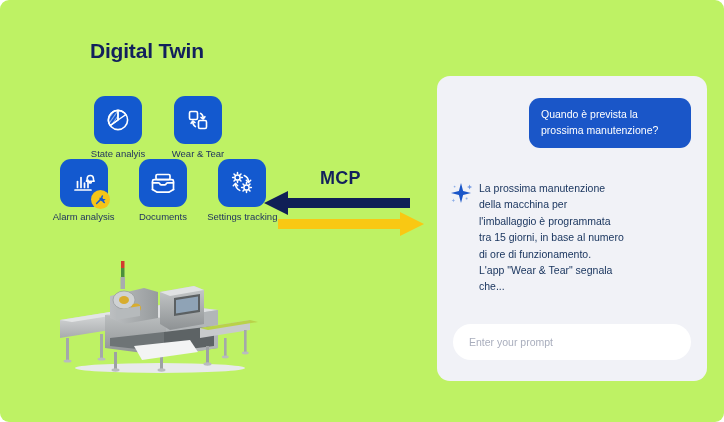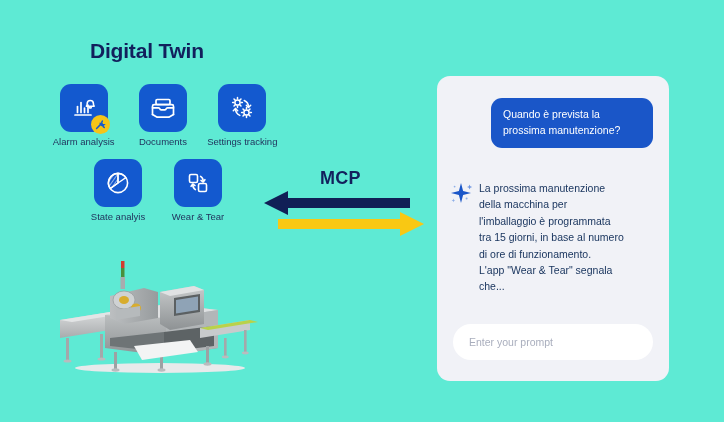--- a/index.html
+++ b/index.html
@@ -2,21 +2,21 @@
 <html><head>
 <meta charset="utf-8">
 <style>
   * { box-sizing: border-box; margin: 0; padding: 0; }
   html, body {
     width: 724px; height: 422px;
     background: #ffffff;
     font-family: "Liberation Sans", sans-serif;
     overflow: hidden;
   }
-  #stage { position: relative; width: 724px; height: 422px; background: #5eead4; }
+  #stage { position: relative; width: 724px; height: 422px; background: #bef264; border-radius: 9px; }
 
   
   .panel-title {
     position: absolute;
     font-size: 21px;
     font-weight: bold;
     color: #12205c;
     letter-spacing: -0.2px;
     white-space: nowrap;
   }
@@ -74,21 +74,21 @@
     font-size: 18px; font-weight: bold; color: #12205c;
     letter-spacing: 0.2px;
     text-align: right;
   }
   #mcp-arrows { position: absolute; left: 0; top: 22px; }
 
   
   #ai-panel {
     position: absolute;
     left: 437px; top: 76px;
-    width: 232px; height: 305px;
+    width: 270px; height: 305px;
     background: #f1f2f7;
     border-radius: 13px;
   }
   #bubble-user {
     position: absolute;
     right: 16px; top: 22px;
     max-width: 162px;
     background: #1a56c8;
     color: #ffffff;
     border-radius: 11px;
@@ -126,20 +126,60 @@
   #prompt-input::placeholder { color: #a9aebd; }
 </style>
 </head>
 <body>
 
 <div id="stage">
 
   <div class="panel-title" id="title-digital-twin">Digital Twin</div>
 
   <div id="app-grid">
+
+    <div class="icon-row" id="icon-row-2">
+
+      <div class="app-tile">
+        <div class="tile-square">
+          <span>
+            <svg width="30" height="30" viewBox="0 0 30 30">
+              <defs>
+                <pattern id="hatch" patternUnits="userSpaceOnUse" width="3" height="3" patternTransform="rotate(35)">
+                  <line x1="0" y1="0" x2="0" y2="3" stroke="#ffffff" stroke-width="1.1"></line>
+                </pattern>
+              </defs>
+              <circle cx="15" cy="15" r="9.6" fill="none" stroke="#ffffff" stroke-width="1.6"></circle>
+              <path d="M15 15 L15 5.4 A9.6 9.6 0 0 0 7.2 20.6 Z" fill="url(#hatch)" stroke="#ffffff" stroke-width="1.4"></path>
+              <path d="M15 15 L15 5.4 A9.6 9.6 0 0 1 22.9 9.6 Z" fill="none" stroke="#ffffff" stroke-width="1.4"></path>
+              <path d="M15 15 L7.2 20.6" fill="none" stroke="#ffffff" stroke-width="1.4"></path>
+            </svg>
+          </span>
+        </div>
+        <div class="tile-label">State analyis</div>
+      </div>
+
+      <div class="app-tile">
+        <div class="tile-square">
+          <span>
+            <svg width="30" height="30" viewBox="0 0 30 30">
+              <g fill="none" stroke="#ffffff" stroke-width="1.6" stroke-linecap="round" stroke-linejoin="round">
+                <rect x="6.5" y="6.5" width="8" height="8" rx="1.4"></rect>
+                <rect x="15.5" y="15.5" width="8" height="8" rx="1.4"></rect>
+                <path d="M17.6 8.4 a5.4 5.4 0 0 1 2.6 4.6"></path>
+                <path d="M18 12.4 l2.2 1.6 l1.7 -2.3"></path>
+                <path d="M12.4 21.6 a5.4 5.4 0 0 1 -2.6 -4.6"></path>
+                <path d="M12 17.6 l-2.2 -1.6 l-1.7 2.3"></path>
+              </g>
+            </svg>
+          </span>
+        </div>
+        <div class="tile-label">Wear &amp; Tear</div>
+      </div>
+    </div>
 
     <div class="icon-row" id="icon-row-1">
 
       <div class="app-tile">
         <div class="tile-square">
           <span>
             <svg width="28" height="28" viewBox="0 0 28 28">
               <g fill="none" stroke="#ffffff" stroke-width="1.7" stroke-linecap="round" stroke-linejoin="round">
                 <path d="M5 21 H21"></path>
                 <path d="M7.5 18.5 V12.5"></path>
@@ -195,60 +235,20 @@
                          M16 16 l.9 .9 M22.1 22.1 l.9 .9 M23 16 l-.9 .9 M16.9 22.1 l-.9 .9"></path>
                 <path d="M17.2 7.5 a7.2 7.2 0 0 1 4.3 6.6"></path>
                 <path d="M19.3 12.2 l2.2 2.3 l2.2 -2.3"></path>
                 <path d="M12.8 22.4 a7.2 7.2 0 0 1 -4.3 -6.6"></path>
                 <path d="M10.7 17.7 l-2.2 -2.3 l-2.2 2.3"></path>
               </g>
             </svg>
           </span>
         </div>
         <div class="tile-label">Settings tracking</div>
-      </div>
-    </div>
-
-    <div class="icon-row" id="icon-row-2">
-
-      <div class="app-tile">
-        <div class="tile-square">
-          <span>
-            <svg width="30" height="30" viewBox="0 0 30 30">
-              <defs>
-                <pattern id="hatch" patternUnits="userSpaceOnUse" width="3" height="3" patternTransform="rotate(35)">
-                  <line x1="0" y1="0" x2="0" y2="3" stroke="#ffffff" stroke-width="1.1"></line>
-                </pattern>
-              </defs>
-              <circle cx="15" cy="15" r="9.6" fill="none" stroke="#ffffff" stroke-width="1.6"></circle>
-              <path d="M15 15 L15 5.4 A9.6 9.6 0 0 0 7.2 20.6 Z" fill="url(#hatch)" stroke="#ffffff" stroke-width="1.4"></path>
-              <path d="M15 15 L15 5.4 A9.6 9.6 0 0 1 22.9 9.6 Z" fill="none" stroke="#ffffff" stroke-width="1.4"></path>
-              <path d="M15 15 L7.2 20.6" fill="none" stroke="#ffffff" stroke-width="1.4"></path>
-            </svg>
-          </span>
-        </div>
-        <div class="tile-label">State analyis</div>
-      </div>
-
-      <div class="app-tile">
-        <div class="tile-square">
-          <span>
-            <svg width="30" height="30" viewBox="0 0 30 30">
-              <g fill="none" stroke="#ffffff" stroke-width="1.6" stroke-linecap="round" stroke-linejoin="round">
-                <rect x="6.5" y="6.5" width="8" height="8" rx="1.4"></rect>
-                <rect x="15.5" y="15.5" width="8" height="8" rx="1.4"></rect>
-                <path d="M17.6 8.4 a5.4 5.4 0 0 1 2.6 4.6"></path>
-                <path d="M18 12.4 l2.2 1.6 l1.7 -2.3"></path>
-                <path d="M12.4 21.6 a5.4 5.4 0 0 1 -2.6 -4.6"></path>
-                <path d="M12 17.6 l-2.2 -1.6 l-1.7 2.3"></path>
-              </g>
-            </svg>
-          </span>
-        </div>
-        <div class="tile-label">Wear &amp; Tear</div>
       </div>
     </div>
   </div>
 
   <svg id="machine-photo" viewBox="0 0 215 125">
     <defs>
       <linearGradient id="metal" x1="0" y1="0" x2="0" y2="1">
         <stop offset="0" stop-color="#d9dbdc"></stop>
           <stop offset="1" stop-color="#a8abad"></stop>
       </linearGradient>

